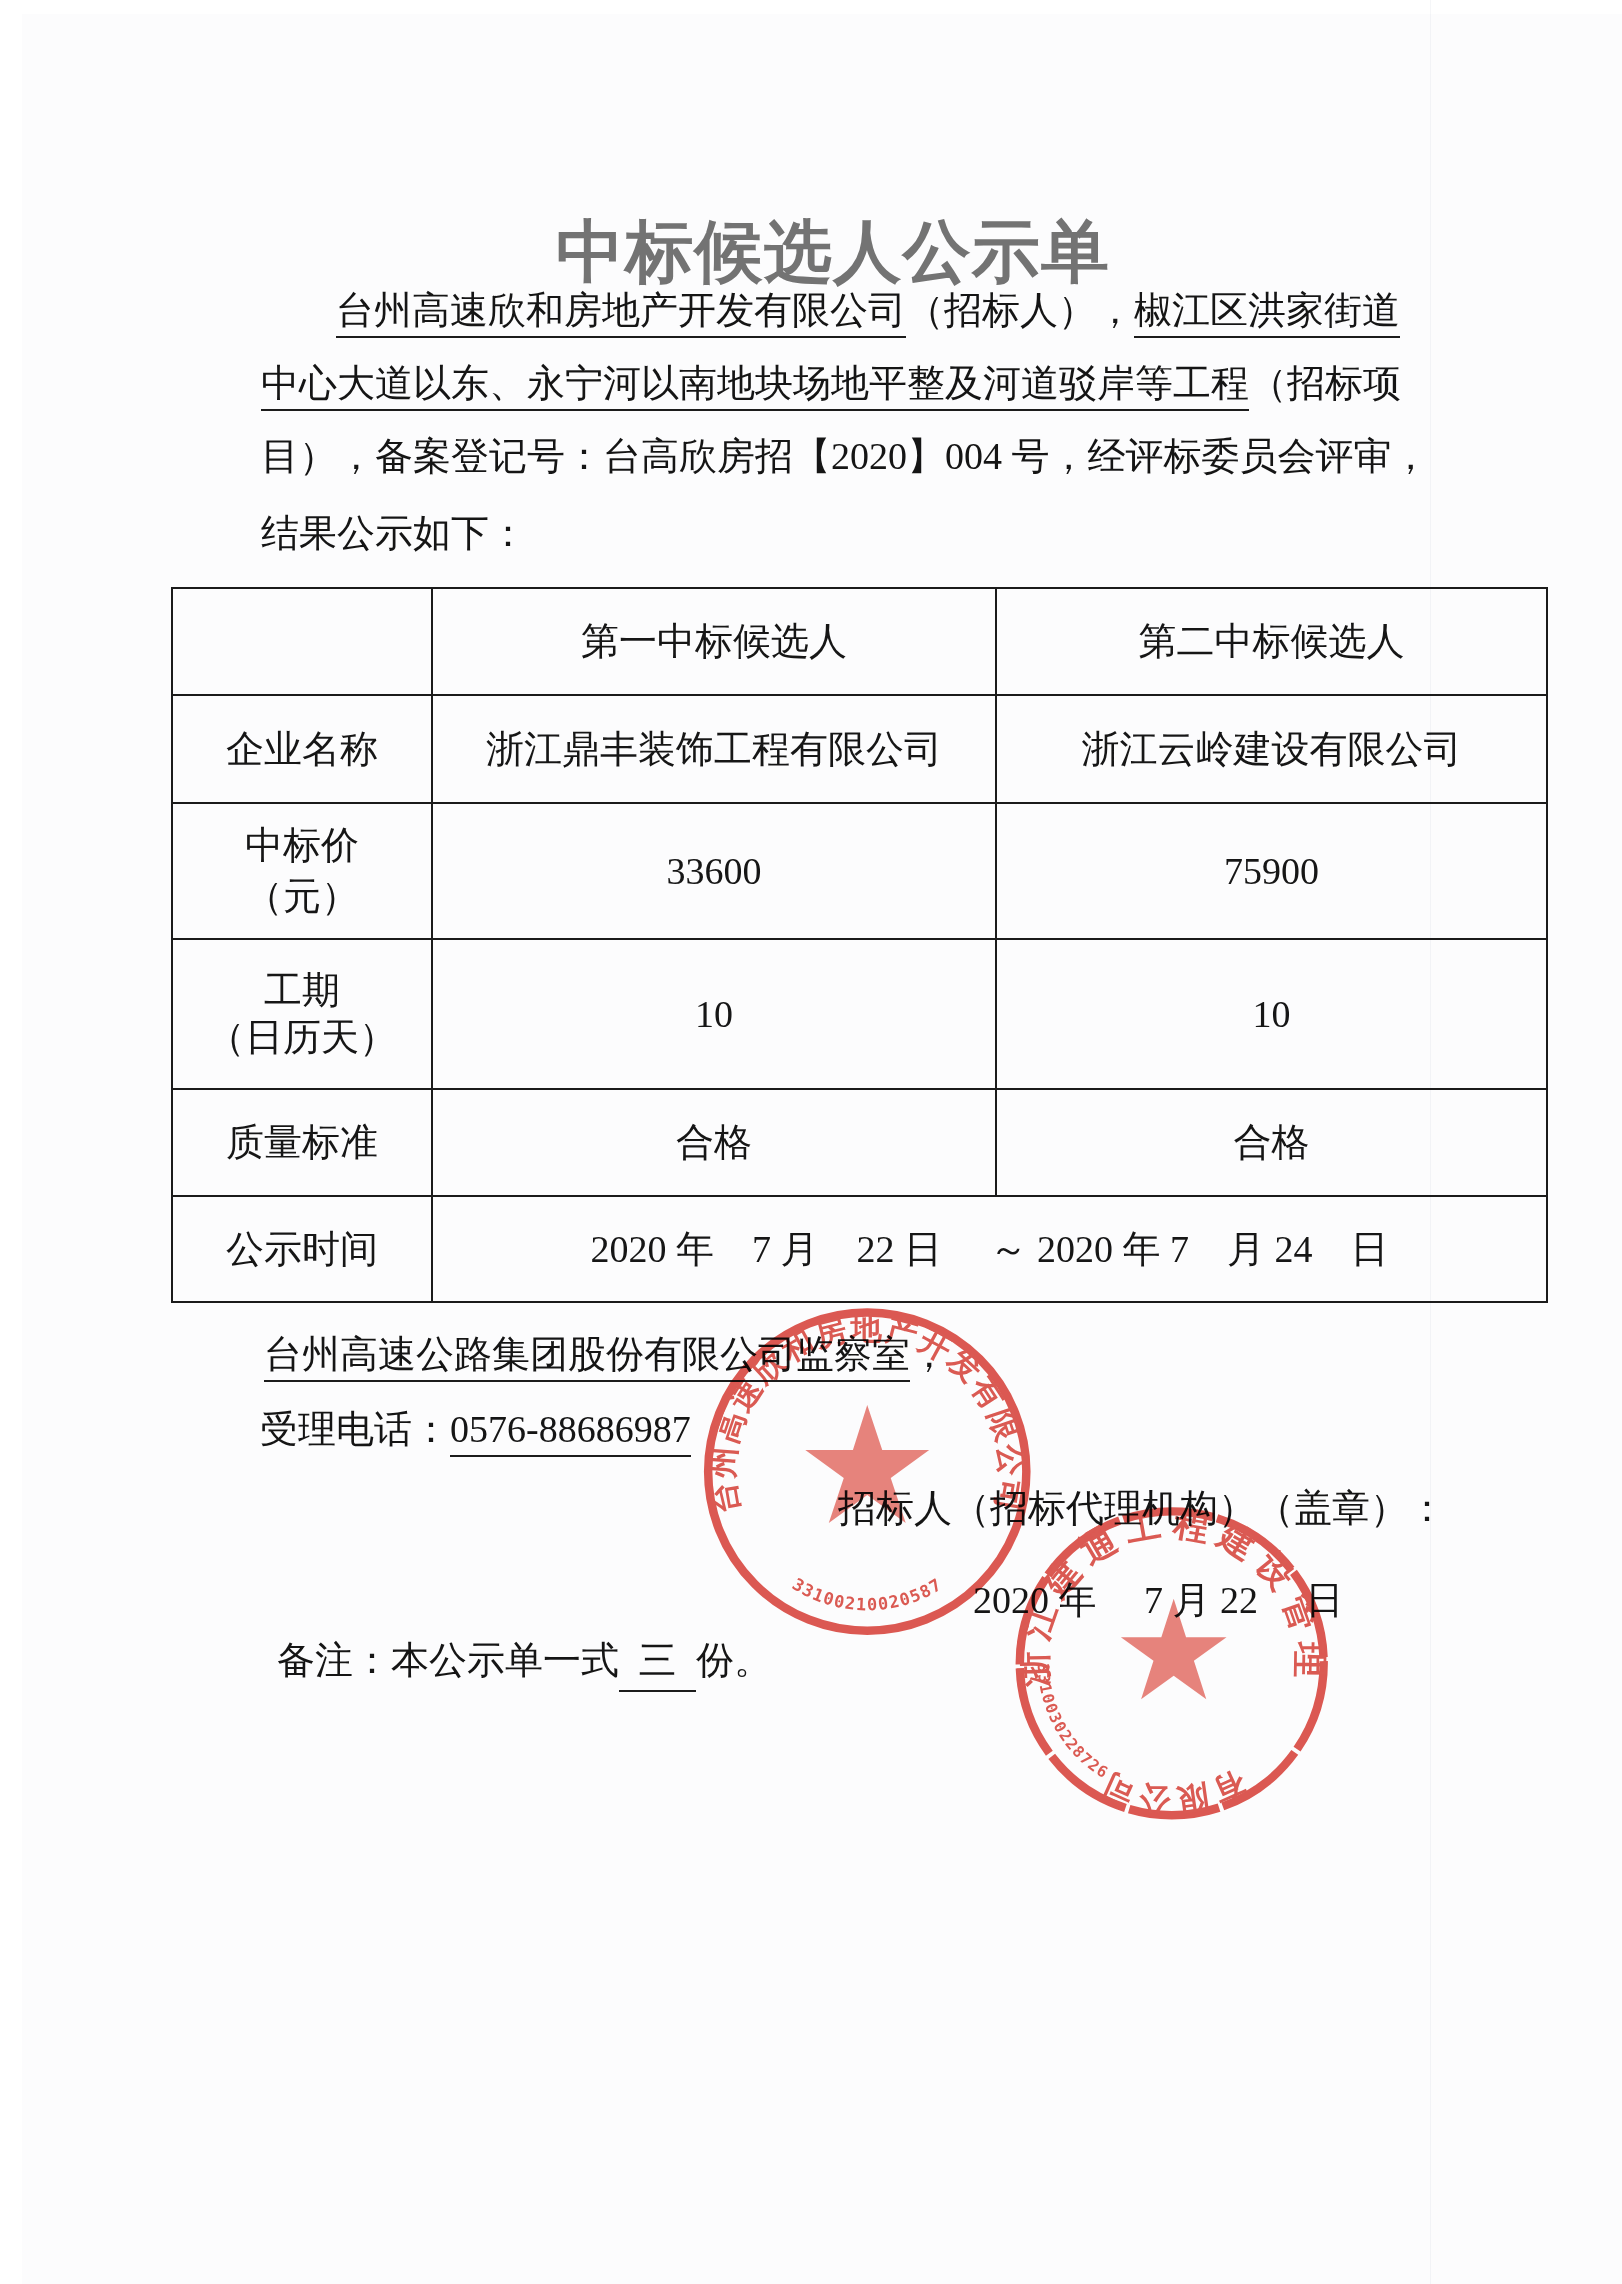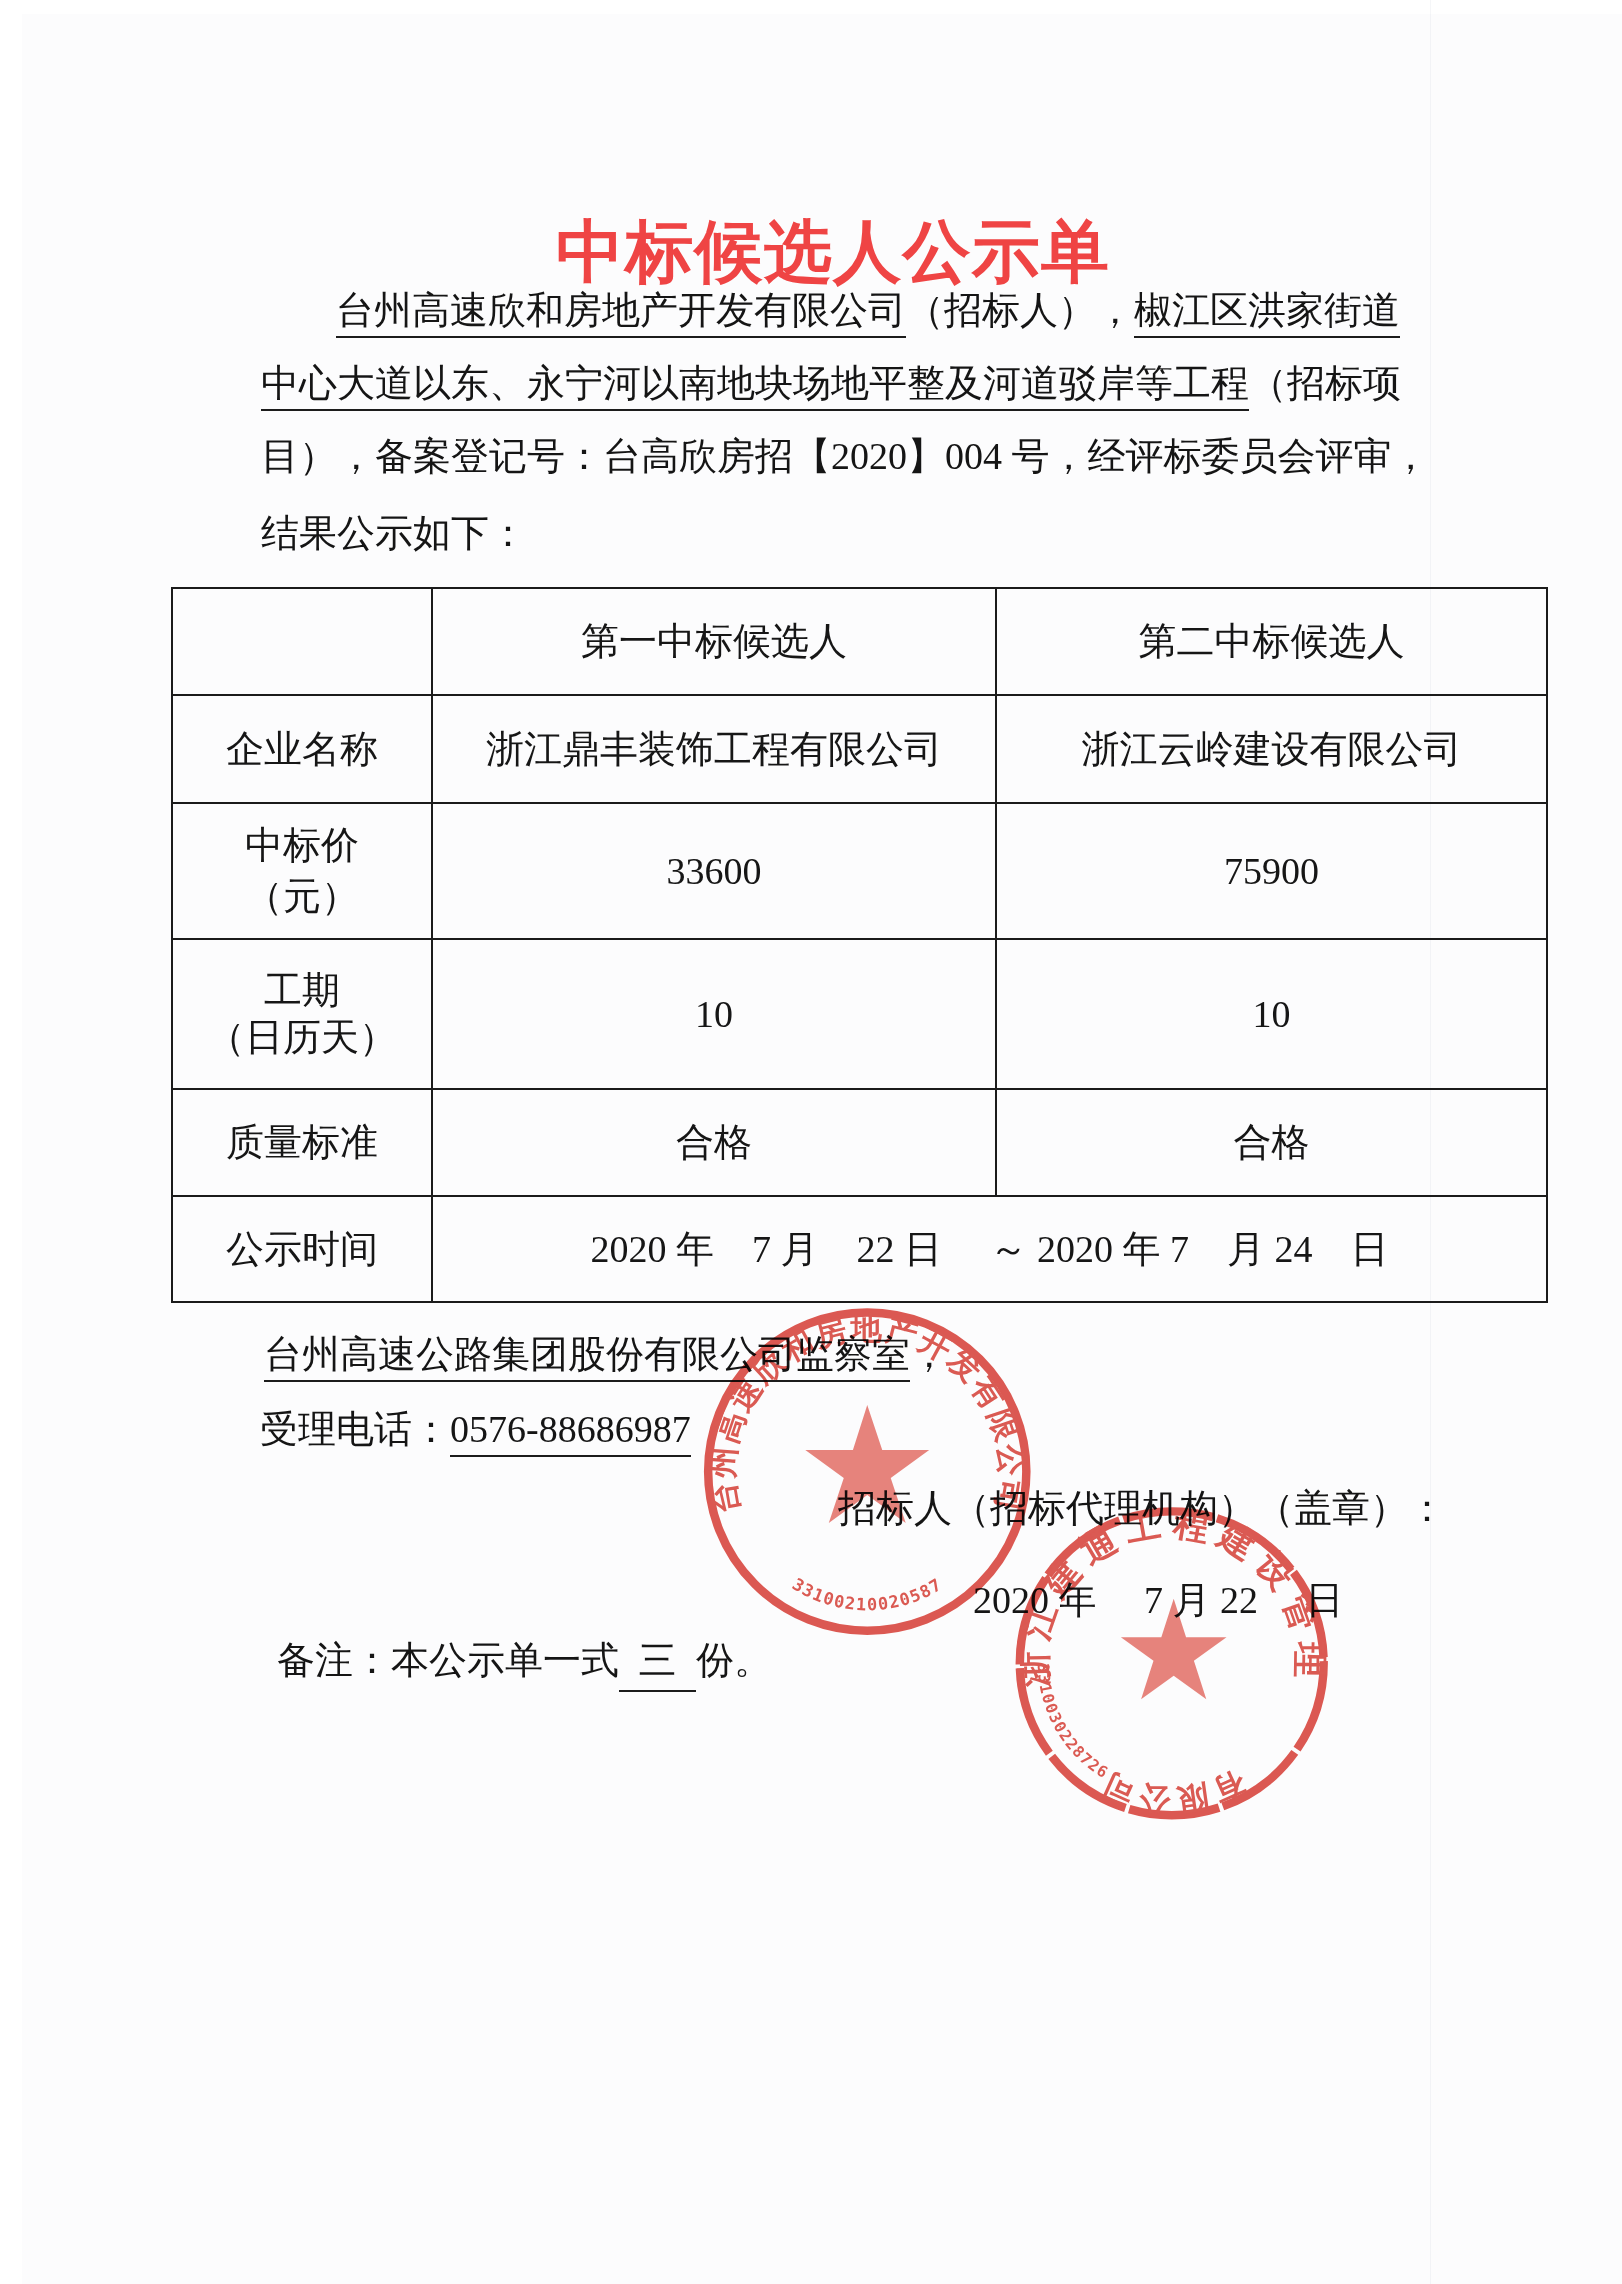--- a/index.html
+++ b/index.html
@@ -13,21 +13,21 @@
     color:#171717;
   }
   .scan-edge-left { position:absolute; left:0; top:0; width:22px; height:100%; background:#ffffff; }
   .scan-edge-top  { position:absolute; left:0; top:0; width:100%; height:14.3px; background:#ffffff; }
   .scan-streak { position:absolute; top:0; width:1.3px; height:100%; background:rgba(90,100,130,0.06); }
 
   .doc-title {
     position:absolute; left:556px; top:207px;
     font-family:"DejaVu Sans","Liberation Sans",sans-serif;
     font-weight:700; font-size:68px; letter-spacing:1.3px;
-    color:#ef4444; white-space:nowrap;
+    color:#737373; white-space:nowrap;
   }
   .body-line {
     position:absolute; font-size:38px; line-height:1.1;
     white-space:nowrap; color:#151515;
   }
   .u { border-bottom:2.6px solid #1c1c1c; padding-bottom:5.2px; }
 
   table.result-table {
     position:absolute; left:171px; top:587px;
     border-collapse:collapse; table-layout:fixed; width:1374px;

